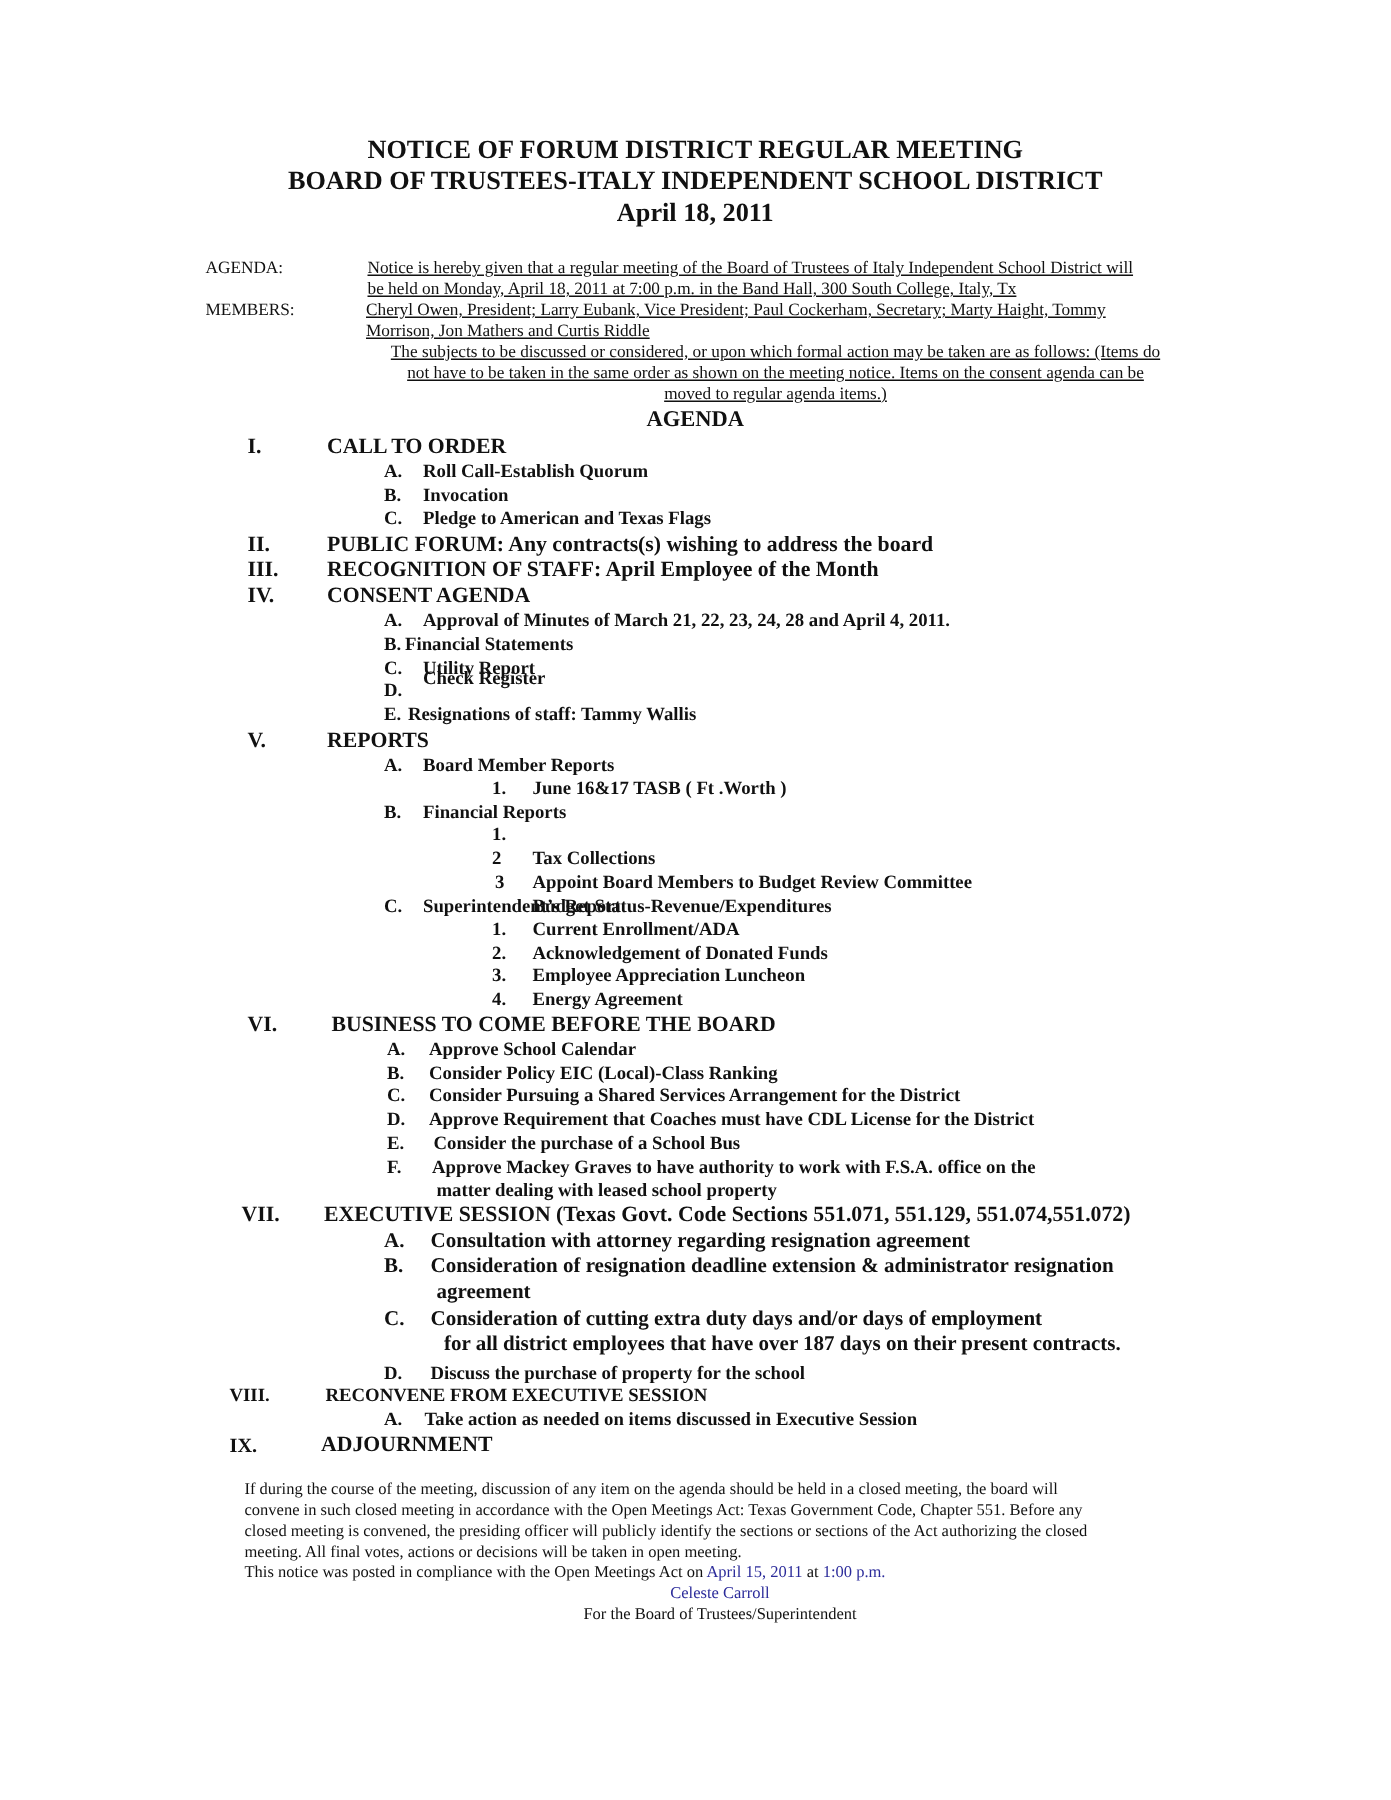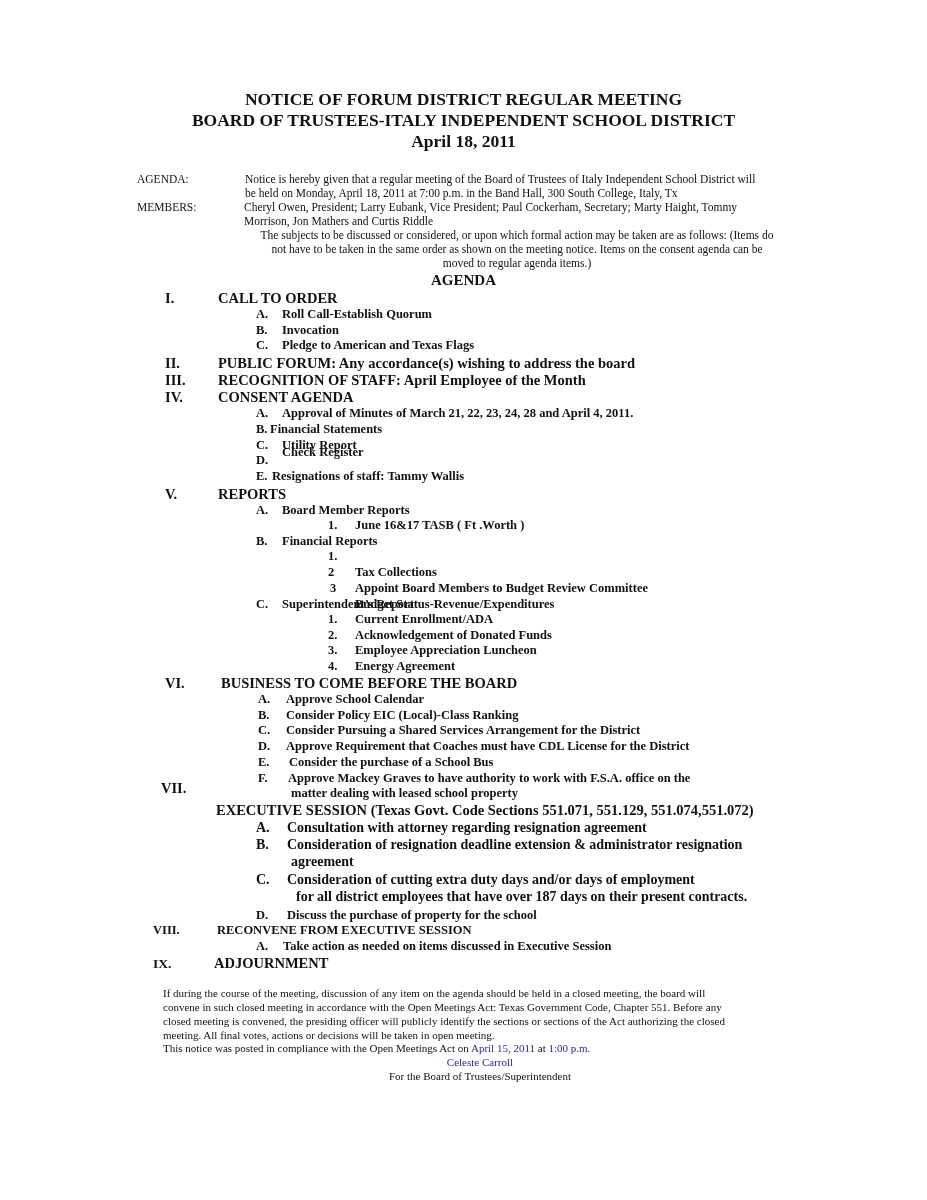--- a/index.html
+++ b/index.html
@@ -1,21 +1,21 @@
 <!DOCTYPE html>
 <html><head>
 <meta charset="utf-8">
 <style>
   html, body { margin: 0; padding: 0; background: #ffffff; }
   body { width: 927px; height: 1200px; position: relative; overflow: hidden;
          font-family: "Liberation Serif", "DejaVu Serif", serif; color: #111; }
   .abs { position: absolute; white-space: nowrap; }
   .title { left: 0; width: 927px; text-align: center; font-weight: bold; font-size: 17.5px; }
   .label { left: 137px; font-size: 11.5px; }
-  .body-txt { font-size: 11.5px; }
+  .body-txt { font-size: 11.5px; text-decoration: underline; }
   .center-txt { text-align: center; }
   .agenda-head { left: 0; width: 927px; text-align: center; font-weight: bold; font-size: 15px; }
   .sec { font-weight: bold; font-size: 14.5px; }
   .sub { font-weight: bold; font-size: 12.5px; }
   .sub-lg { font-weight: bold; font-size: 14px; }
   .foot { font-size: 11px; }
   .blue { color: #2b2b9a; }
 </style>
 </head>
 <body>
@@ -39,21 +39,21 @@
 <div class="abs sec" style="left:165px;top:290px;">I.</div>
 <div class="abs sec" style="left:218px;top:290px;">CALL TO ORDER</div>
 <div class="abs sub" style="left:256px;top:307px;">A.</div>
 <div class="abs sub" style="left:282px;top:307px;">Roll Call-Establish Quorum</div>
 <div class="abs sub" style="left:256px;top:323px;">B.</div>
 <div class="abs sub" style="left:282px;top:323px;">Invocation</div>
 <div class="abs sub" style="left:256px;top:338px;">C.</div>
 <div class="abs sub" style="left:282px;top:338px;">Pledge to American and Texas Flags</div>
 
 <div class="abs sec" style="left:165px;top:355px;">II.</div>
-<div class="abs sec" style="left:218px;top:355px;">PUBLIC FORUM: Any accordance(s) wishing to address the board</div>
+<div class="abs sec" style="left:218px;top:355px;">PUBLIC FORUM: Any contracts(s) wishing to address the board</div>
 <div class="abs sec" style="left:165px;top:372px;">III.</div>
 <div class="abs sec" style="left:218px;top:372px;">RECOGNITION OF STAFF: April Employee of the Month</div>
 
 <div class="abs sec" style="left:165px;top:389px;">IV.</div>
 <div class="abs sec" style="left:218px;top:389px;">CONSENT AGENDA</div>
 <div class="abs sub" style="left:256px;top:406px;">A.</div>
 <div class="abs sub" style="left:282px;top:406px;">Approval of Minutes of March 21, 22, 23, 24, 28 and April 4, 2011.</div>
 <div class="abs sub" style="left:256px;top:422px;">B.</div>
 <div class="abs sub" style="left:270px;top:422px;">Financial Statements</div>
 <div class="abs sub" style="left:256px;top:438px;">C.</div>
@@ -97,21 +97,21 @@
 <div class="abs sub" style="left:258px;top:723px;">C.</div>
 <div class="abs sub" style="left:286px;top:723px;">Consider Pursuing a Shared Services Arrangement for the District</div>
 <div class="abs sub" style="left:258px;top:739px;">D.</div>
 <div class="abs sub" style="left:286px;top:739px;">Approve Requirement that Coaches must have CDL License for the District</div>
 <div class="abs sub" style="left:258px;top:755px;">E.</div>
 <div class="abs sub" style="left:289px;top:755px;">Consider the purchase of a School Bus</div>
 <div class="abs sub" style="left:258px;top:771px;">F.</div>
 <div class="abs sub" style="left:288px;top:771px;">Approve Mackey Graves to have authority to work with F.S.A. office on the</div>
 <div class="abs sub" style="left:291px;top:786px;">matter dealing with leased school property</div>
 
-<div class="abs sec" style="left:161px;top:780px;">VII.</div>
+<div class="abs sec" style="left:161px;top:802px;">VII.</div>
 <div class="abs sec" style="left:216px;top:802px;">EXECUTIVE SESSION (Texas Govt. Code Sections 551.071, 551.129, 551.074,551.072)</div>
 <div class="abs sub-lg" style="left:256px;top:820px;">A.</div>
 <div class="abs sub-lg" style="left:287px;top:820px;">Consultation with attorney regarding resignation agreement</div>
 <div class="abs sub-lg" style="left:256px;top:837px;">B.</div>
 <div class="abs sub-lg" style="left:287px;top:837px;">Consideration of resignation deadline extension &amp; administrator resignation</div>
 <div class="abs sub-lg" style="left:291px;top:854px;">agreement</div>
 <div class="abs sub-lg" style="left:256px;top:872px;">C.</div>
 <div class="abs sub-lg" style="left:287px;top:872px;">Consideration of cutting extra duty days and/or days of employment</div>
 <div class="abs sub-lg" style="left:296px;top:889px;">for all district employees that have over 187 days on their present contracts.</div>
 <div class="abs sub" style="left:256px;top:908px;">D.</div>

